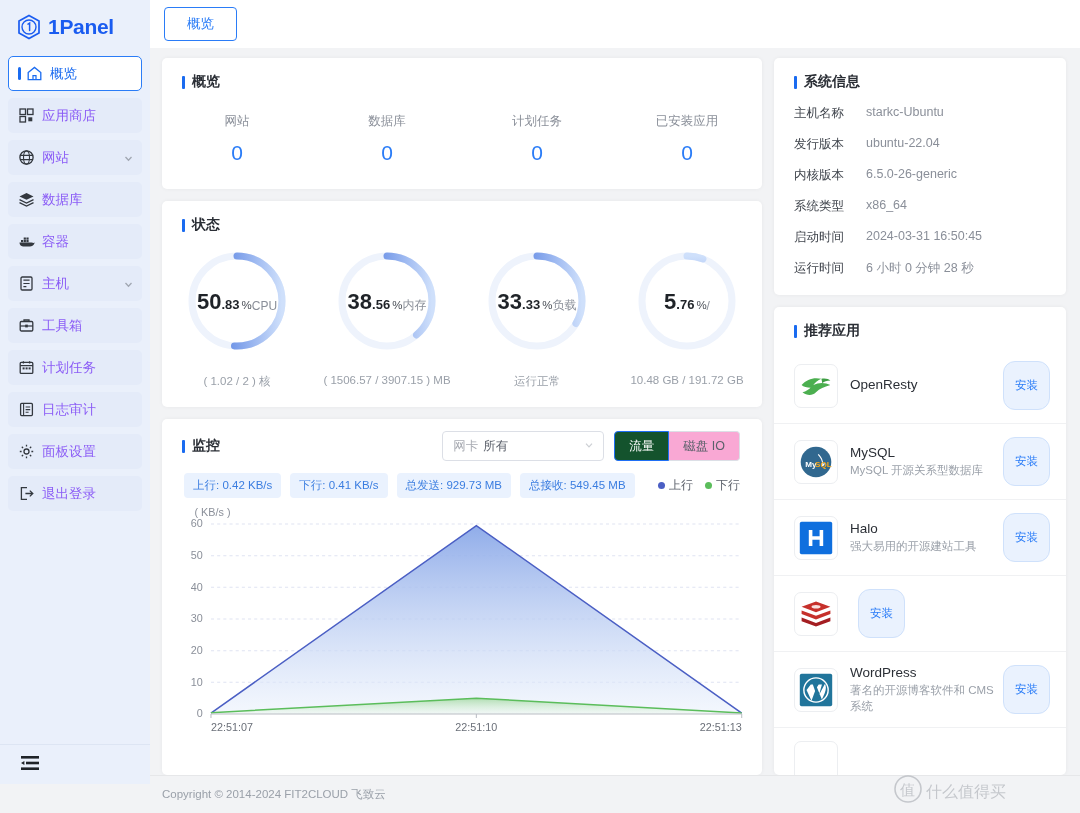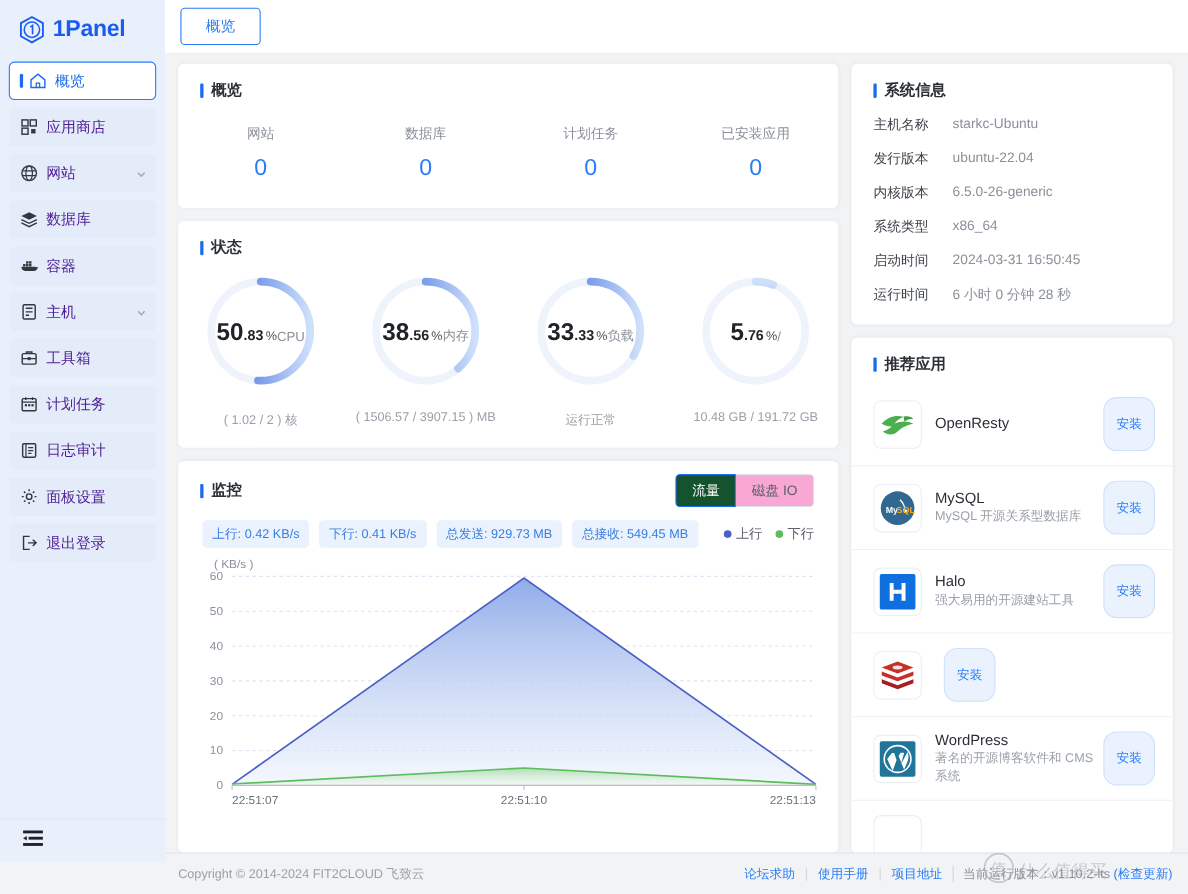--- a/index.html
+++ b/index.html
@@ -19,21 +19,21 @@
     height: 46px; display: flex; align-items: center; gap: 6px;
     padding: 0 0 0 16px; margin-top: 4px;
   }
   .brand-logo { width: 26px; height: 26px; flex: 0 0 26px; }
   .brand-text {
     font-size: 21px; font-weight: bold; color: #1a5cf0; letter-spacing: -0.3px;
   }
   .nav { margin-top: 6px; padding: 0 8px; display: flex; flex-direction: column; gap: 7px; }
   .nav-item {
     height: 35px; border-radius: 5px; display: flex; align-items: center;
-    padding: 0 8px 0 10px; font-size: 13.5px; color: #4c1d95;
+    padding: 0 8px 0 10px; font-size: 13.5px; color: #8b5cf6;
     background: #e4ebf9; cursor: pointer; position: relative;
   }
   .nav-item .ic { width: 17px; height: 17px; flex: 0 0 17px; margin-right: 7px; display:block; }
   .nav-item.active {
     background: #ffffff; border: 1px solid #2a7cf7; color: #1a6bf0;
     padding-left: 9px;
   }
   .nav-item.active .bar {
     width: 3px; height: 13px; background: #1a6bf0; border-radius: 2px; margin-right: 5px;
   }
@@ -465,20 +465,29 @@
           </div>
         </section>
 
         <section class="card" style="flex:1 1 auto; overflow:hidden;">
           <div class="mon-head">
             <div class="card-title">
               <span class="tbar"></span>
               <span>监控</span>
             </div>
             <div class="mon-ctrl">
+              <div class="select">
+                <span class="ph">网卡</span>
+                <span class="val">所有</span>
+                <span class="sc">
+                  <svg viewBox="0 0 12 12" width="12" height="12">
+                      <path d="M3 4.6 L6 7.8 L9 4.6" fill="none" stroke="#9aa0a9" stroke-width="1.2"></path>
+                    </svg>
+                </span>
+              </div>
               <div class="seg">
                 <div class="on">流量</div>
                 <div>磁盘 IO</div>
               </div>
             </div>
           </div>
 
           <div class="badges">
             <span class="badge">上行: 0.42 KB/s</span>
             <span class="badge">下行: 0.41 KB/s</span>
@@ -661,28 +670,20 @@
             </div>
 
           </div>
         </section>
 
       </div>
     </div>
 
     <div class="footer">
       <span>Copyright © 2014-2024 FIT2CLOUD 飞致云</span>
-      <span class="foot-links">
-        <a>论坛求助</a>
-        <span class="sep">|</span>
-        <a>使用手册</a>
-        <span class="sep">|</span>
-        <a>项目地址</a>
-        <span class="foot-ver"><span>当前运行版本：</span><span>v1.10.2-lts</span> <a>(检查更新)</a></span>
-      </span>
       <span class="watermark">
         <svg viewBox="0 0 200 40" width="200" height="40">
           <circle cx="34" cy="18" r="13" fill="none" stroke="#8f949c" stroke-width="1.6"></circle>
           <text x="26" y="24" font-size="15" fill="#8f949c" font-family="Liberation Sans, sans-serif">值</text>
           <text x="52" y="26" font-size="16" fill="#8f949c" font-family="Liberation Sans, sans-serif">什么值得买</text>
         </svg>
       </span>
     </div>
 
   </div>

